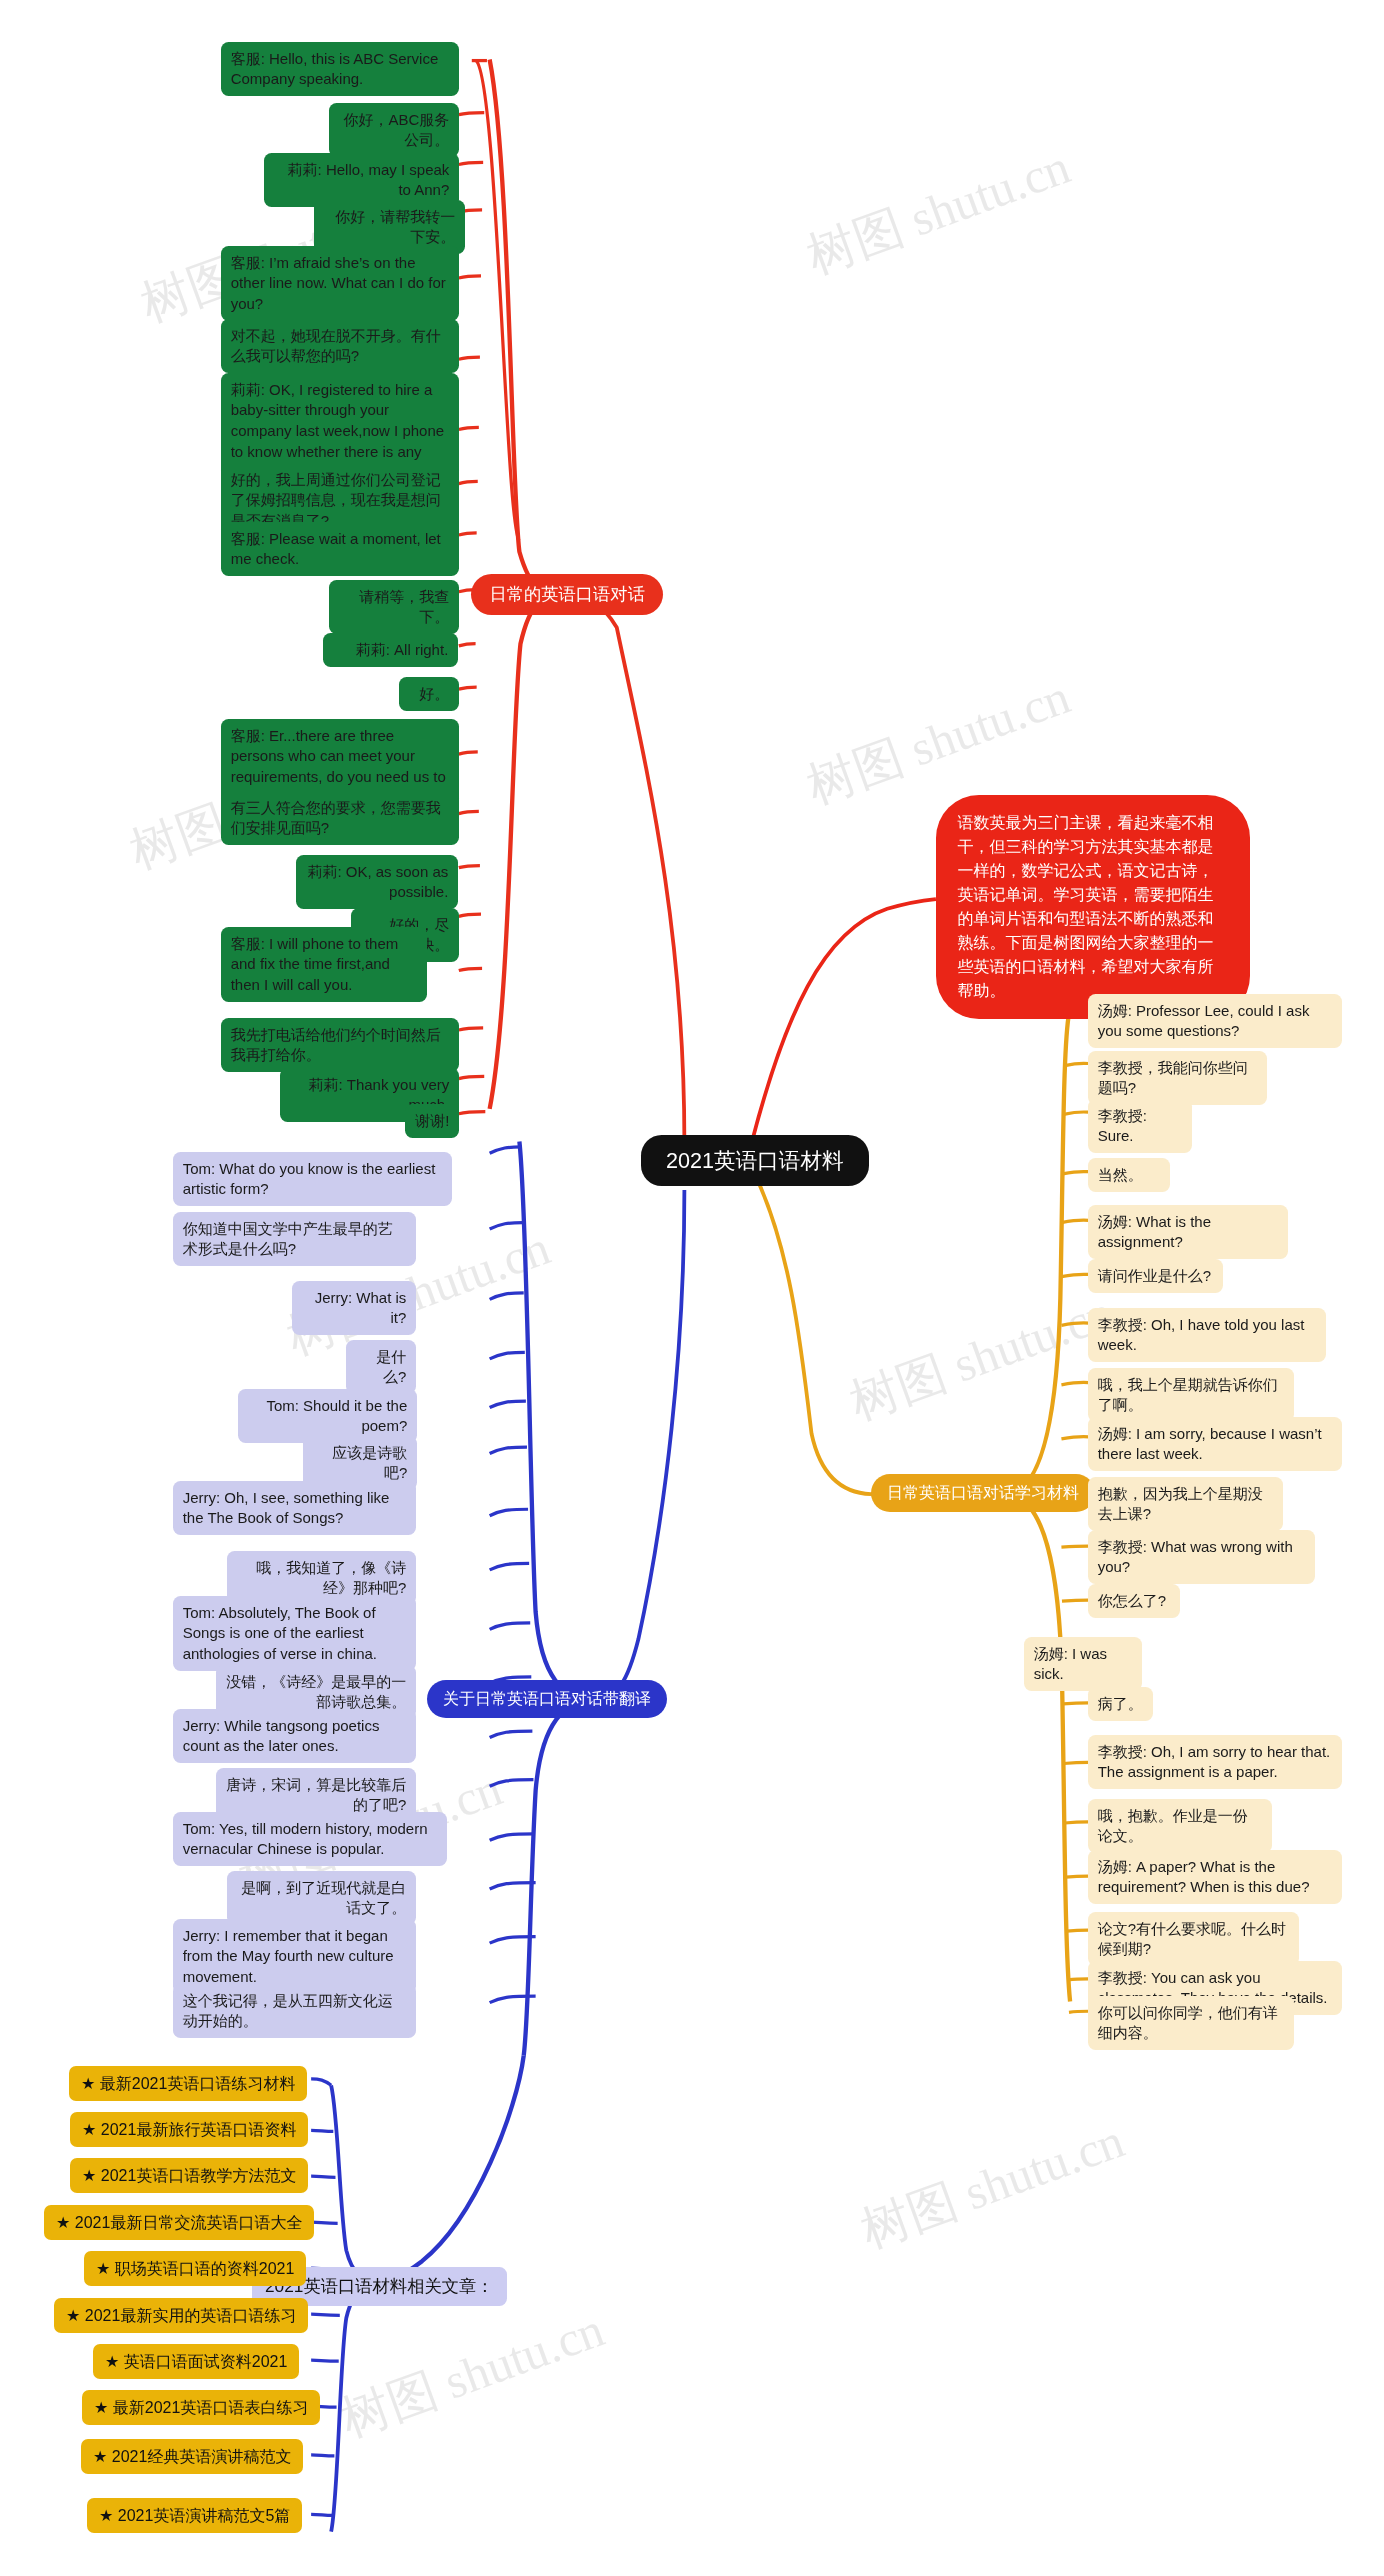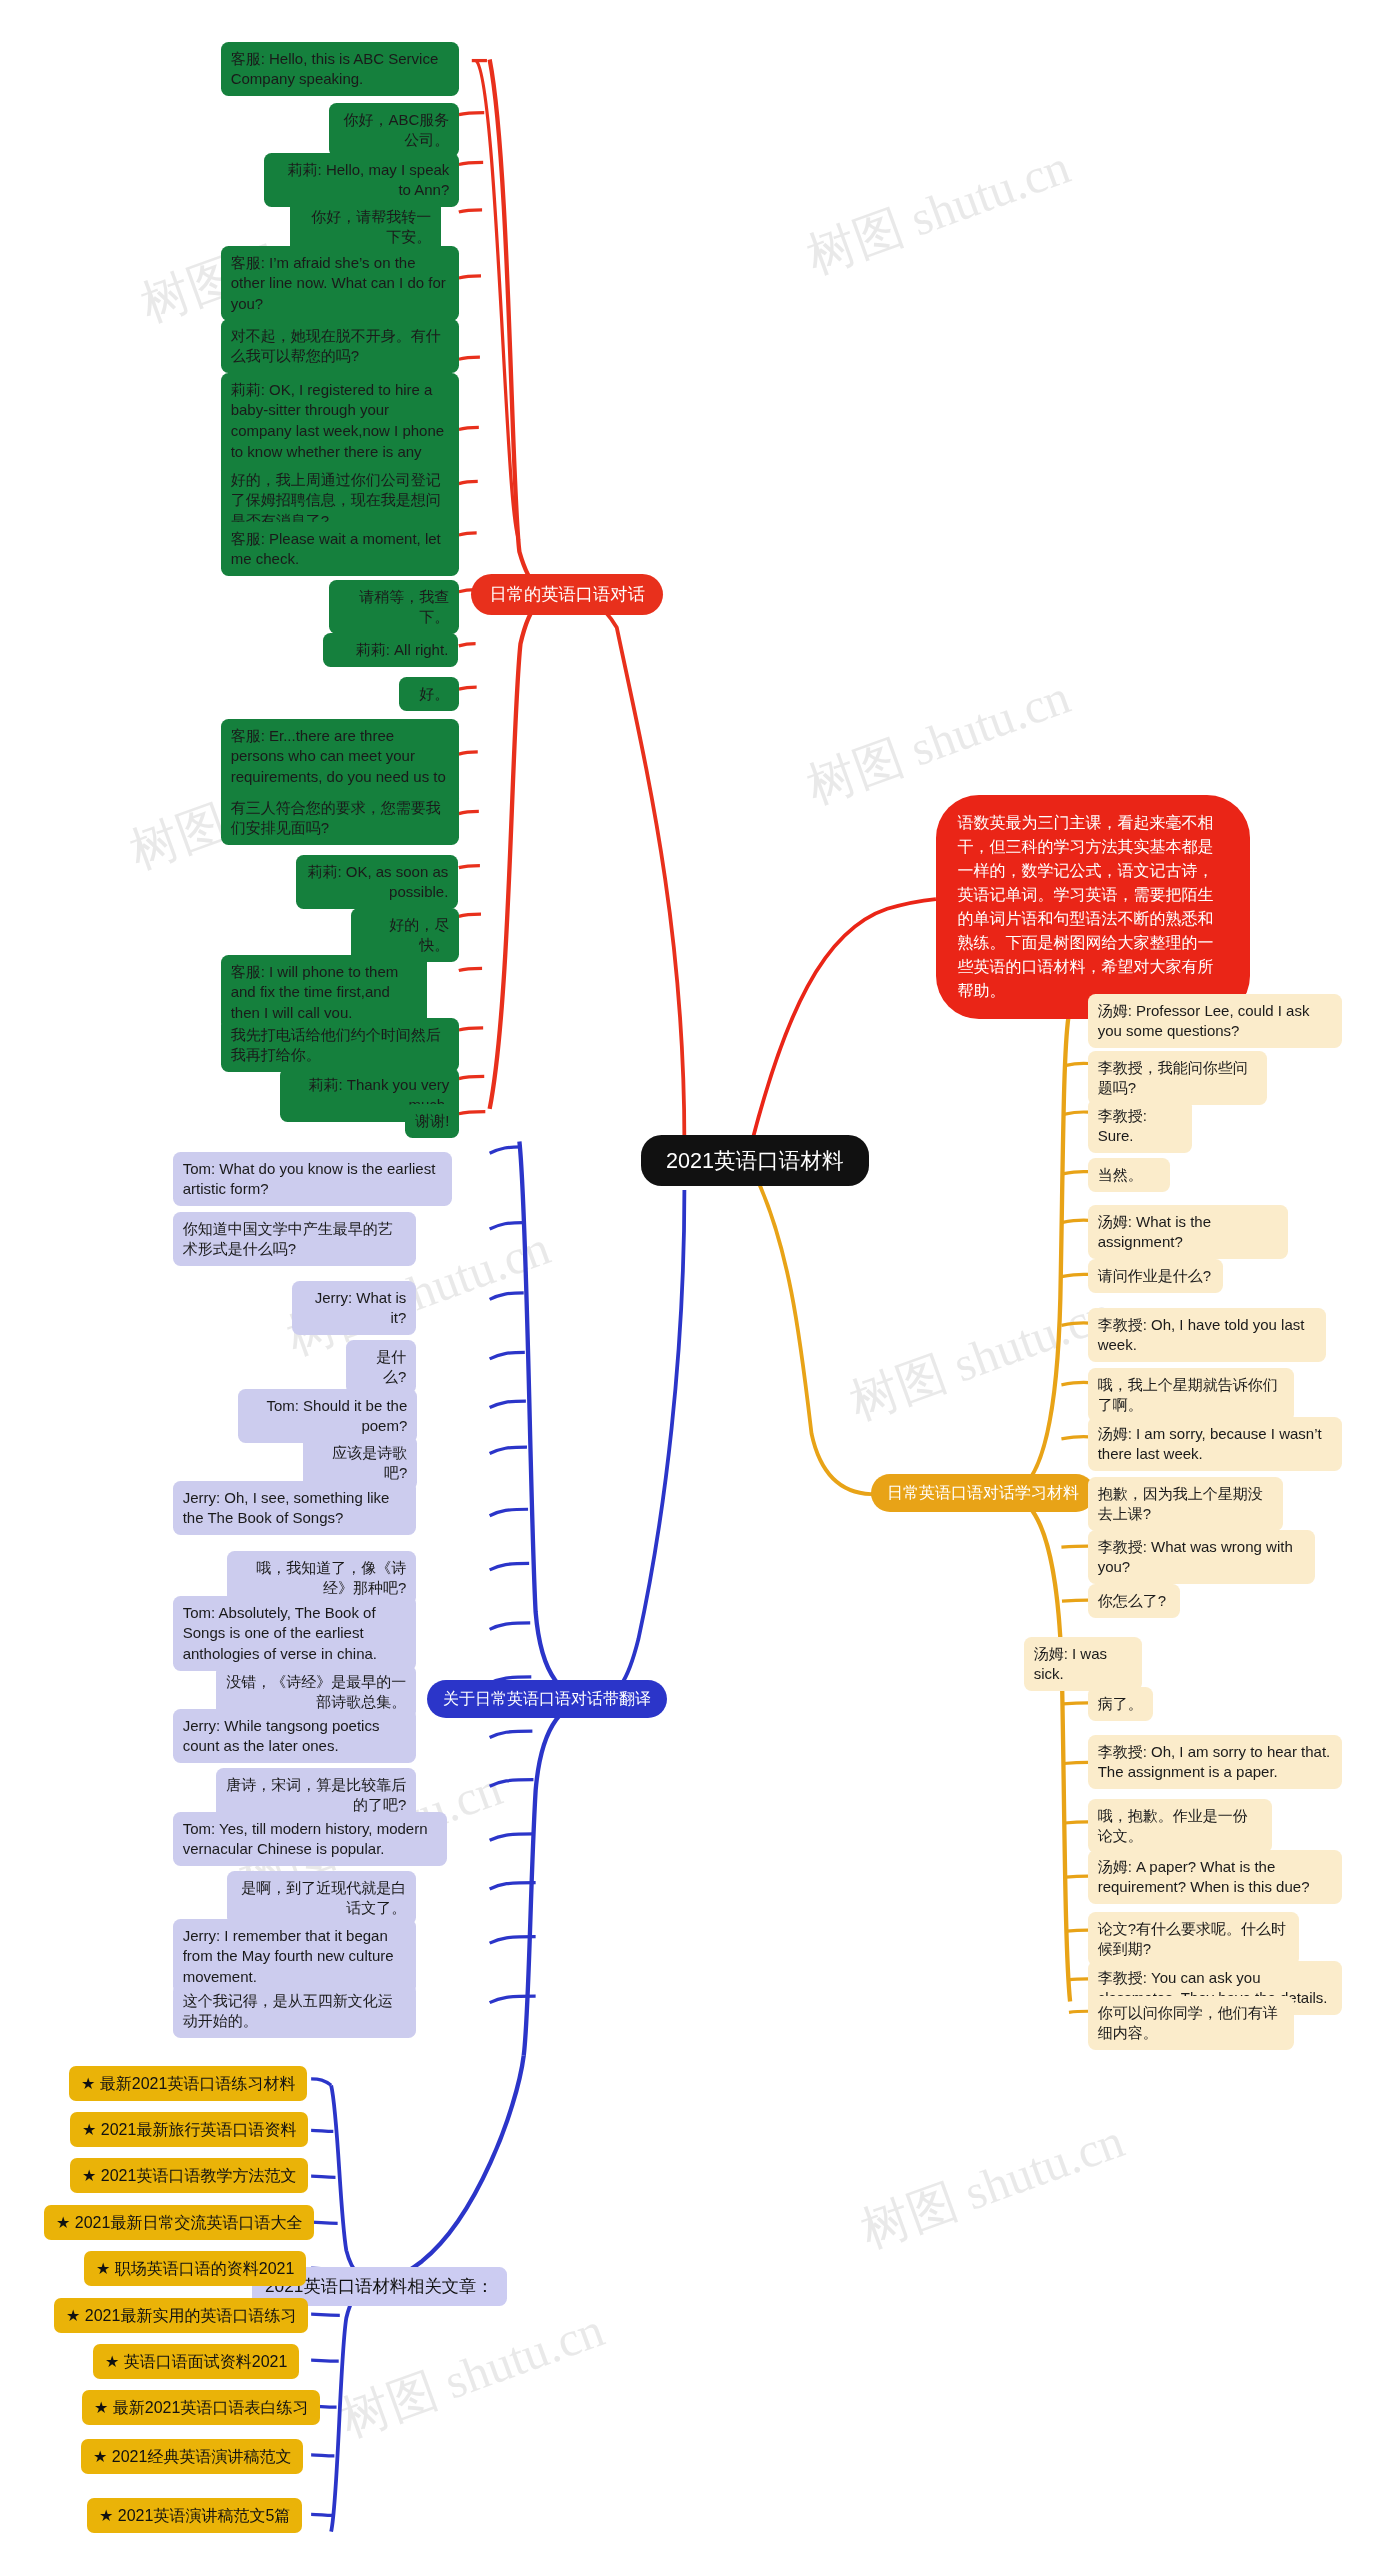--- a/index.html
+++ b/index.html
@@ -251,34 +251,34 @@
   <div class="node summary-bubble" style="left:936px; top:795px; width:314px;">语数英最为三门主课，看起来毫不相干，但三科的学习方法其实基本都是一样的，数学记公式，语文记古诗，英语记单词。学习英语，需要把陌生的单词片语和句型语法不断的熟悉和熟练。下面是树图网给大家整理的一些英语的口语材料，希望对大家有所帮助。</div>
 
   <div class="node branch-red" style="left:471px; top:574px;">日常的英语口语对话</div>
   <div class="node branch-yellow" style="left:871px; top:1474px;">日常英语口语对话学习材料</div>
   <div class="node branch-blue" style="left:427px; top:1680px;">关于日常英语口语对话带翻译</div>
   <div class="node leaf-article-head" style="left:252px; top:2267px;">2021英语口语材料相关文章：</div>
 
   <div class="node leaf-pink" style="left:221px; top:42px; width:238px;">客服: Hello, this is ABC Service Company speaking.</div>
   <div class="node leaf-pink ralign" style="left:329px; top:103px; width:130px;">你好，ABC服务公司。</div>
   <div class="node leaf-pink ralign" style="left:264px; top:153px; width:195px;">莉莉: Hello, may I speak to Ann?</div>
-  <div class="node leaf-pink ralign" style="left:290px; top:200px; width:151px;">你好，请帮我转一下安。</div>
+  <div class="node leaf-pink ralign" style="left:314px; top:200px; width:151px;">你好，请帮我转一下安。</div>
   <div class="node leaf-pink" style="left:221px; top:246px; width:238px;">客服: I’m afraid she’s on the other line now. What can I do for you?</div>
   <div class="node leaf-pink" style="left:221px; top:319px; width:238px;">对不起，她现在脱不开身。有什么我可以帮您的吗?</div>
   <div class="node leaf-pink" style="left:221px; top:373px; width:238px;">莉莉: OK, I registered to hire a baby-sitter through your company last week,now I phone to know whether there is any message or not?</div>
   <div class="node leaf-pink" style="left:221px; top:463px; width:238px;">好的，我上周通过你们公司登记了保姆招聘信息，现在我是想问是否有消息了?</div>
   <div class="node leaf-pink" style="left:221px; top:522px; width:238px;">客服: Please wait a moment, let me check.</div>
   <div class="node leaf-pink ralign" style="left:329px; top:580px; width:130px;">请稍等，我查下。</div>
   <div class="node leaf-pink ralign" style="left:323px; top:633px; width:135px;">莉莉: All right.</div>
   <div class="node leaf-pink ralign" style="left:399px; top:677px; width:60px;">好。</div>
   <div class="node leaf-pink" style="left:221px; top:719px; width:238px;">客服: Er...there are three persons who can meet your requirements, do you need us to arrange an meeting?</div>
   <div class="node leaf-pink" style="left:221px; top:791px; width:238px;">有三人符合您的要求，您需要我们安排见面吗?</div>
   <div class="node leaf-pink ralign" style="left:296px; top:855px; width:162px;">莉莉: OK, as soon as possible.</div>
   <div class="node leaf-pink ralign" style="left:351px; top:908px; width:108px;">好的，尽快。</div>
-  <div class="node leaf-pink" style="left:221px; top:955px; width:206px;">客服: I will phone to them and fix the time first,and then I will call you.</div>
+  <div class="node leaf-pink" style="left:221px; top:927px; width:206px;">客服: I will phone to them and fix the time first,and then I will call you.</div>
   <div class="node leaf-pink" style="left:221px; top:1018px; width:238px;">我先打电话给他们约个时间然后我再打给你。</div>
   <div class="node leaf-pink ralign" style="left:280px; top:1068px; width:179px;">莉莉: Thank you very much.</div>
   <div class="node leaf-pink ralign" style="left:405px; top:1104px; width:54px;">谢谢!</div>
 
   <div class="node leaf-yellow" style="left:1088px; top:994px; width:254px;">汤姆: Professor Lee, could I ask you some questions?</div>
   <div class="node leaf-yellow" style="left:1088px; top:1051px; width:179px;">李教授，我能问你些问题吗?</div>
   <div class="node leaf-yellow" style="left:1088px; top:1099px; width:104px;">李教授: Sure.</div>
   <div class="node leaf-yellow" style="left:1088px; top:1158px; width:82px;">当然。</div>
   <div class="node leaf-yellow" style="left:1088px; top:1205px; width:200px;">汤姆: What is the assignment?</div>
   <div class="node leaf-yellow" style="left:1088px; top:1259px; width:135px;">请问作业是什么?</div>

